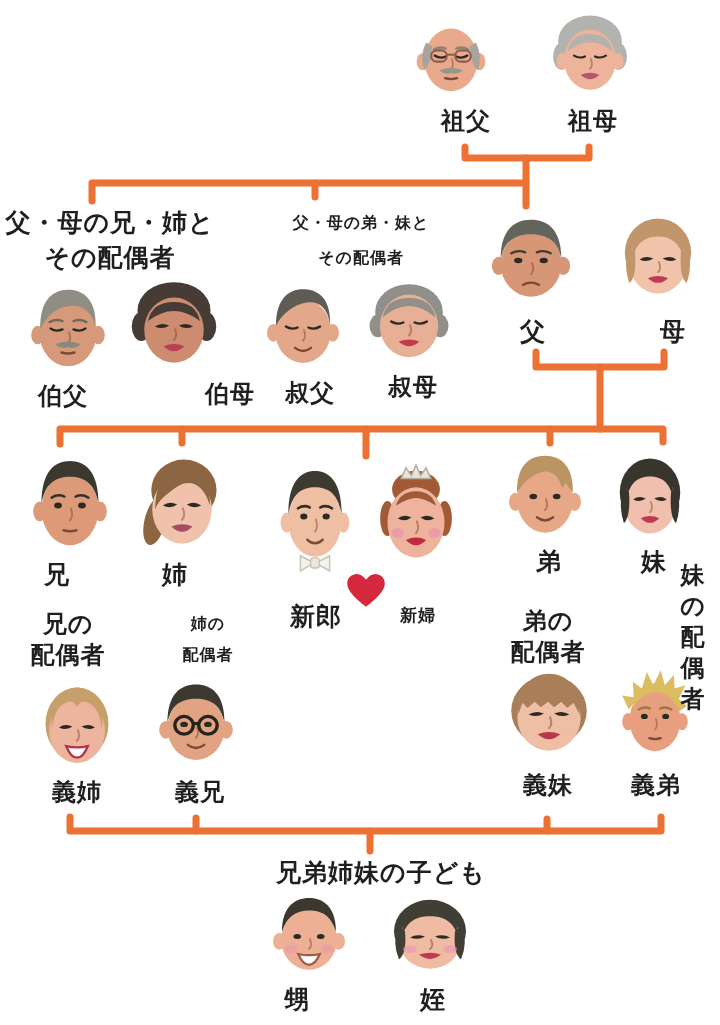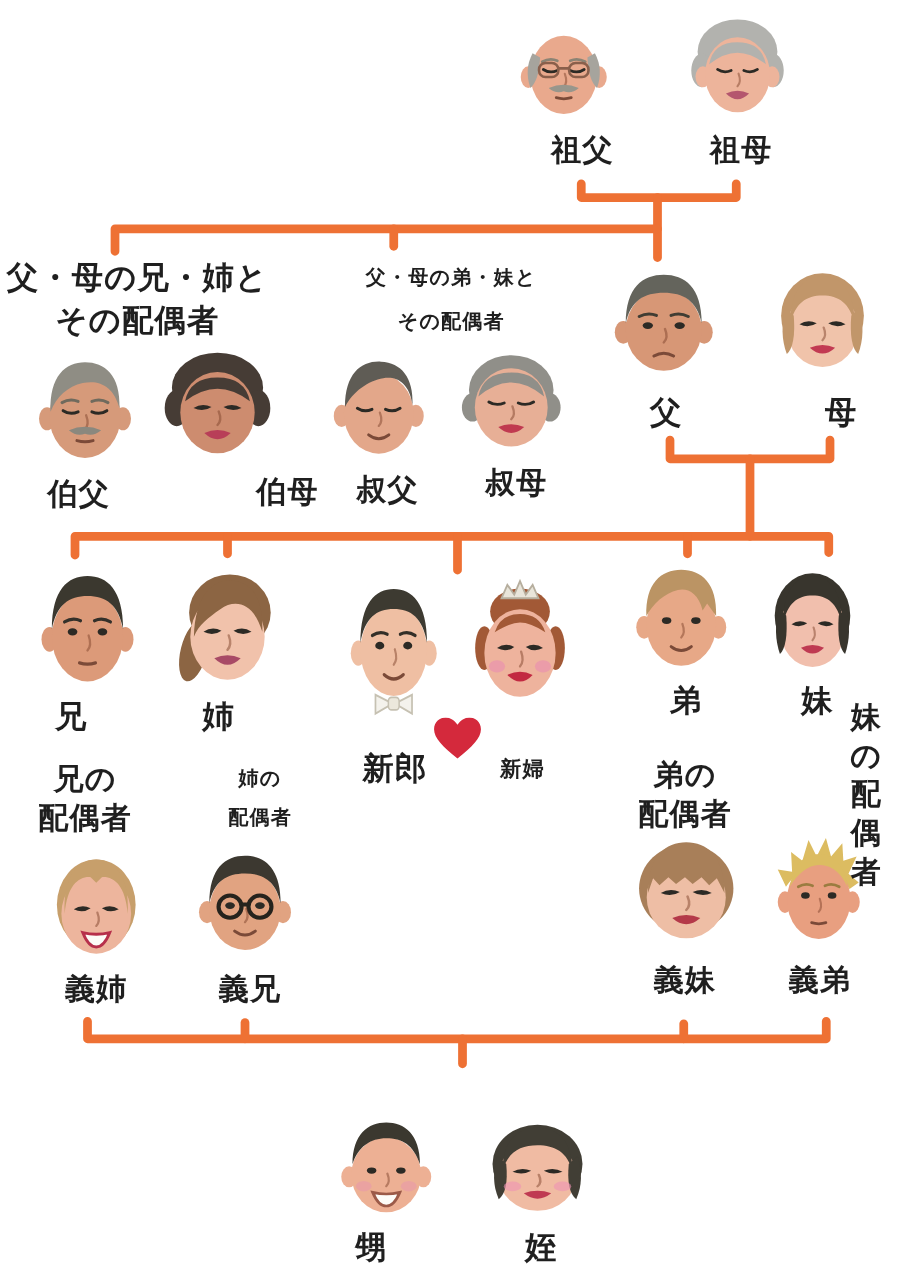--- a/index.html
+++ b/index.html
@@ -354,20 +354,21 @@
 
   <div class="label" style="left:208px;top:639px;font-size:16px;line-height:31px;text-align:center;">姉の
 配偶者</div>
 
   <div class="label" style="left:548px;top:636px;font-size:24px;line-height:31px;">弟の
 配偶者</div>
 
   <div class="label" style="left:660px;top:636px;font-size:24px;line-height:31px;margin-left:33px;">妹の
 配偶者</div>
 
+  <div class="label" style="left:381px;top:872px;font-size:25px;">兄弟姉妹の子ども</div>
 
   <div class="heart" style="left:347px;top:574px;width:38px;height:34px;">
     <svg viewBox="0 0 32 29" width="38" height="34">
       <path id="heart-path" d="M16,28 C6,20 0,14 0,8 C0,3 4,0 8,0 C11,0 14,2 16,5 C18,2 21,0 24,0 C28,0 32,3 32,8 C32,14 26,20 16,28 Z" fill="#d4293c"></path>
     </svg>
   </div>
 
 </div>
 
 </body></html>

